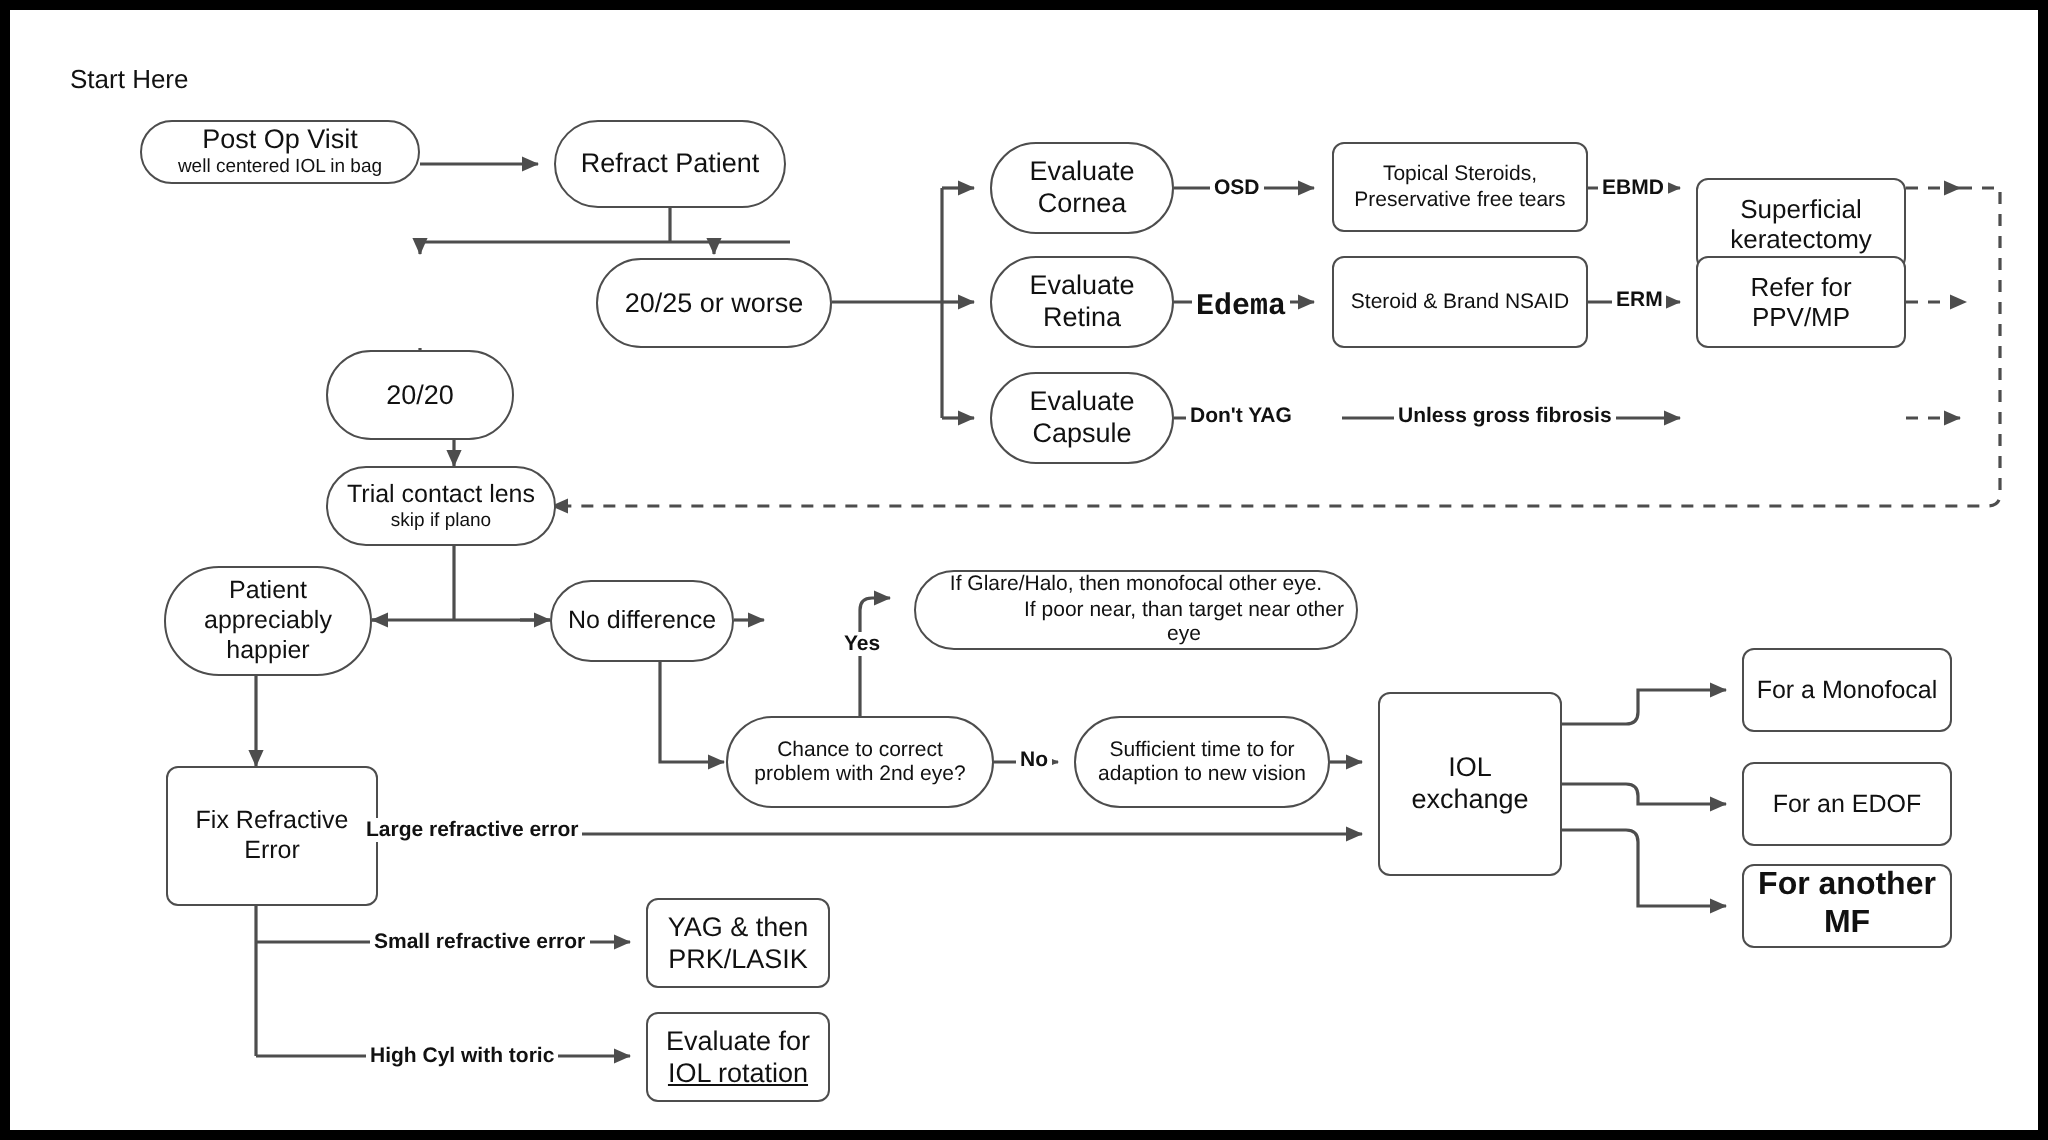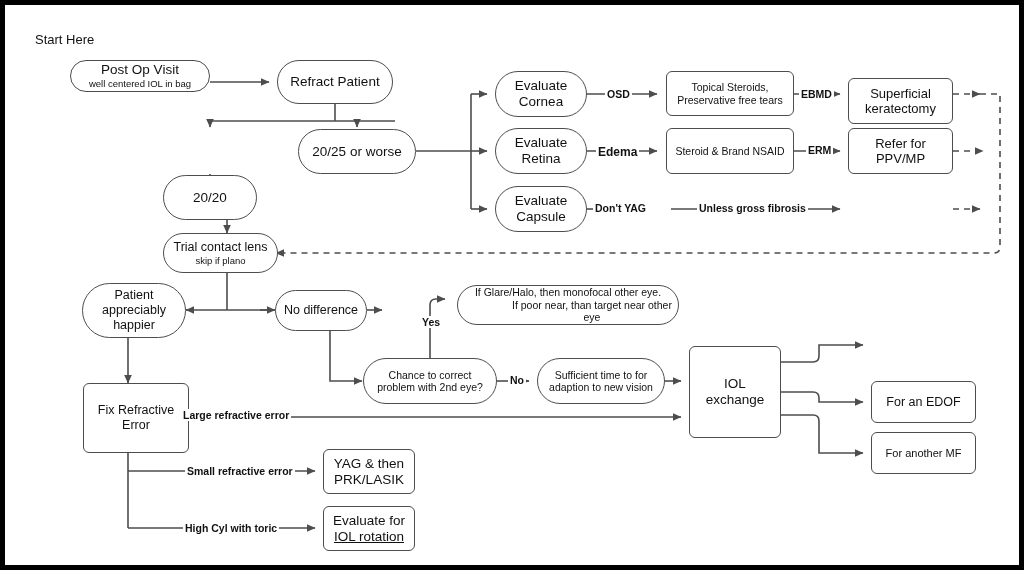--- a/index.html
+++ b/index.html
@@ -170,21 +170,21 @@
 
   <div class="node rect" style="left:661px; top:66px; width:128px; height:45px;">
     <span class="t1" style="font-size:10.5px;">Topical Steroids,</span>
     <span class="t2" style="font-size:10.5px;">Preservative free tears</span>
   </div>
 
   <div class="node rect" style="left:661px; top:123px; width:128px; height:46px;">
     <span class="t1" style="font-size:10.5px;">Steroid &amp; Brand NSAID</span>
   </div>
 
-  <div class="node rect" style="left:843px; top:73px; width:105px; height:46px;">
+  <div class="node rect" style="left:843px; top:84px; width:105px; height:46px;">
     <span class="t1" style="font-size:13px;">Superficial</span>
     <span class="t2" style="font-size:13px;">keratectomy</span>
   </div>
 
   <div class="node rect" style="left:843px; top:123px; width:105px; height:46px;">
     <span class="t1" style="font-size:13px;">Refer for</span>
     <span class="t2" style="font-size:13px;">PPV/MP</span>
   </div>
 
 
@@ -216,27 +216,30 @@
   <div class="node rounded" style="left:532px; top:353px; width:128px; height:46px;">
     <span class="t1" style="font-size:10.5px;">Sufficient time to for</span>
     <span class="t2" style="font-size:10.5px;">adaption to new vision</span>
   </div>
 
   <div class="node rect" style="left:684px; top:341px; width:92px; height:92px;">
     <span class="t1" style="font-size:13.5px;">IOL</span>
     <span class="t2" style="font-size:13.5px;">exchange</span>
   </div>
 
+  <div class="node rect" style="left:866px; top:319px; width:105px; height:42px;">
+    <span class="t1" style="font-size:12.5px;">For a Monofocal</span>
+  </div>
 
   <div class="node rect" style="left:866px; top:376px; width:105px; height:42px;">
     <span class="t1" style="font-size:12.5px;">For an EDOF</span>
   </div>
 
   <div class="node rect" style="left:866px; top:427px; width:105px; height:42px;">
-    <span class="t1" style="font-size:11px;">For another MF</span>
+    <span class="t1" style="font-size:16px;font-weight:bold;">For another MF</span>
   </div>
 
   <div class="node rect" style="left:78px; top:378px; width:106px; height:70px;">
     <span class="t1" style="font-size:12.5px;">Fix Refractive</span>
     <span class="t2" style="font-size:12.5px;">Error</span>
   </div>
 
   <div class="node rect" style="left:318px; top:444px; width:92px; height:45px;">
     <span class="t1" style="font-size:13.5px;">YAG &amp; then</span>
     <span class="t2" style="font-size:13.5px;">PRK/LASIK</span>
@@ -244,21 +247,21 @@
 
   <div class="node rect" style="left:318px; top:501px; width:92px; height:45px;">
     <span class="t1" style="font-size:13.5px;">Evaluate for</span>
     <span class="t2" style="font-size:13.5px;text-decoration:underline;">IOL rotation</span>
   </div>
 
   <div class="edge-label" style="left: 600px; top: 83px; font-size: 10.5px;">OSD</div>
 
   <div class="edge-label" style="left: 794px; top: 83px; font-size: 10.5px;">EBMD</div>
 
-  <div class="edge-label" style="left: 591px; top: 140px; font-size: 12px;">Edema</div>
+  <div class="edge-label" style="left: 591px; top: 140px; font-size: 15px; font-family: Liberation Mono, monospace;">Edema</div>
 
   <div class="edge-label" style="left: 801px; top: 139px; font-size: 10.5px;">ERM</div>
 
   <div class="edge-label" style="left: 588px; top: 197px; font-size: 10.5px;">Don't YAG</div>
 
   <div class="edge-label" style="left: 692px; top: 197px; font-size: 10.5px;">Unless gross fibrosis</div>
 
   <div class="edge-label" style="left: 415px; top: 311px; font-size: 10.5px;">Yes</div>
 
   <div class="edge-label" style="left: 503px; top: 369px; font-size: 10.5px;">No</div>

